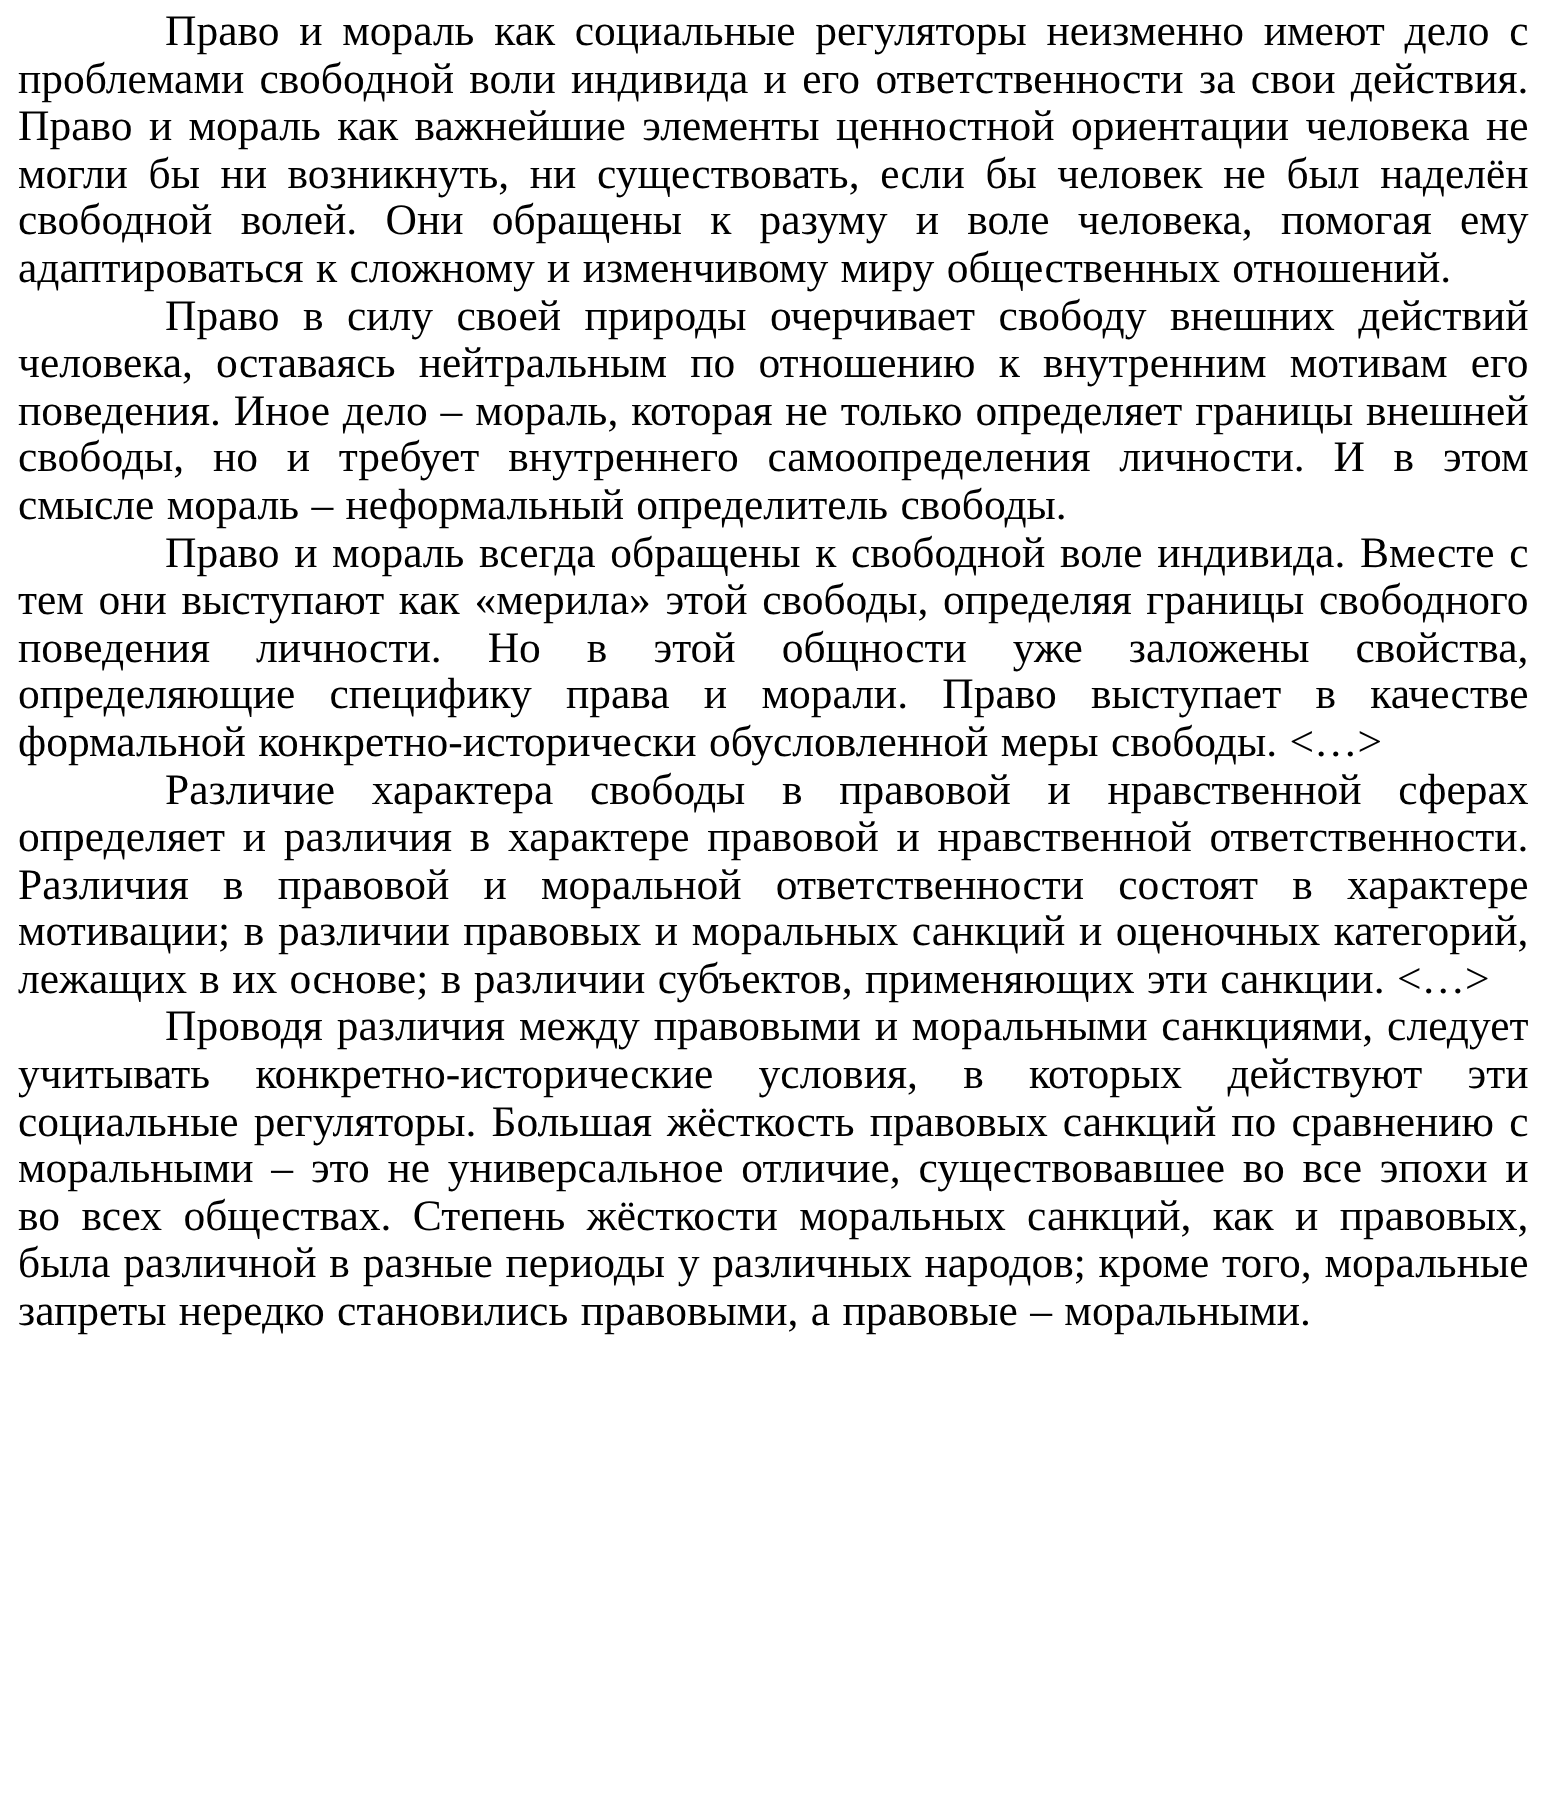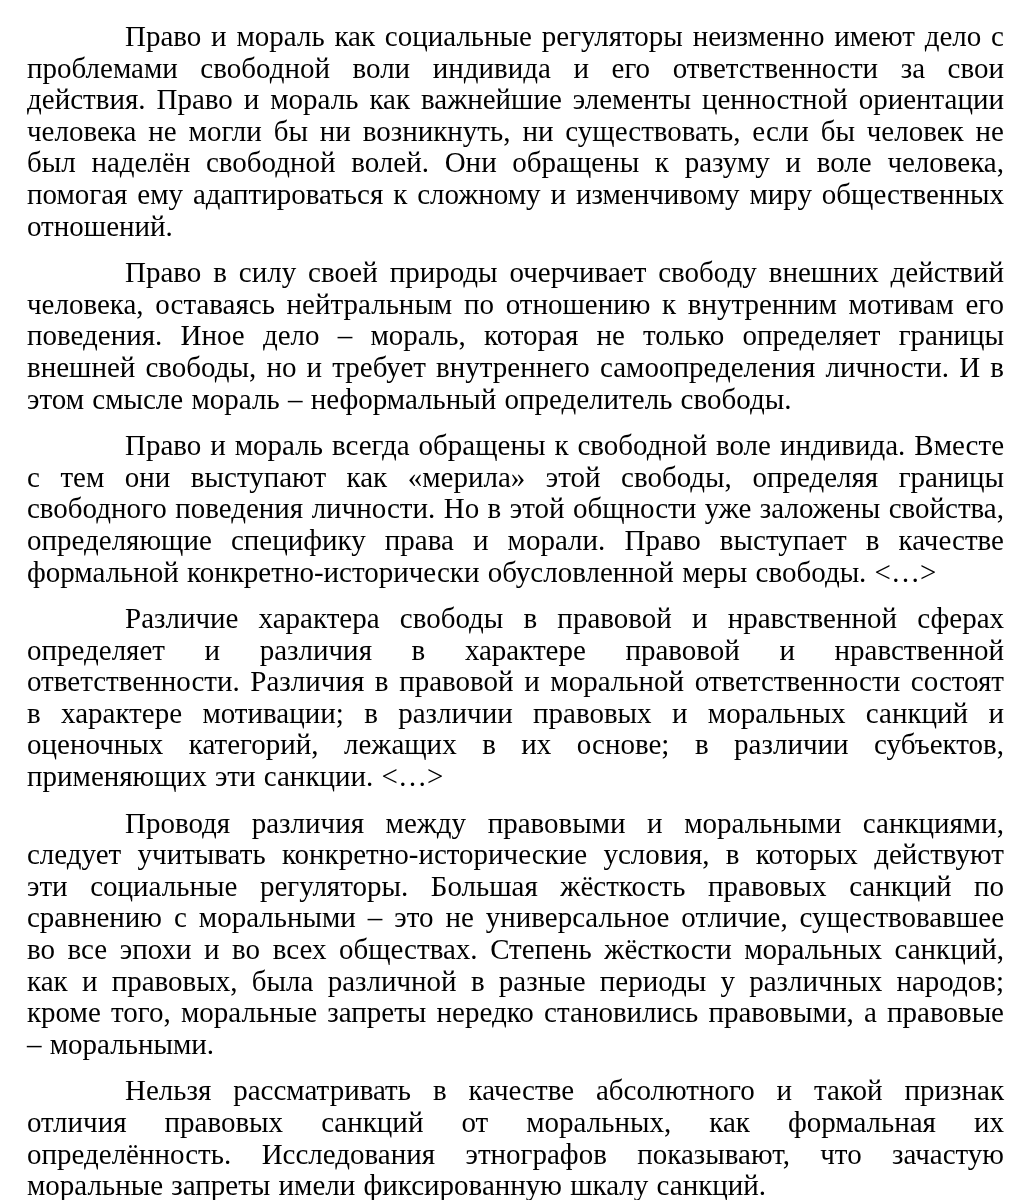--- a/index.html
+++ b/index.html
@@ -17,32 +17,31 @@
     width: 1031px;
     height: 1200px;
     padding: 6px 12px 0 12px;
     background: #ffffff;
     color: #000000;
     font-family: "Liberation Serif", "DejaVu Serif", serif;
     font-size: 29px;
     line-height: 31.6px;
   }
   .page p {
-    margin: 15px;
+    margin: 0;
     padding: 0;
     text-align: justify;
     text-align-last: left;
     text-indent: 98px;
     word-spacing: 1px;
     hyphens: none;
   }
 </style>
 </head>
 <body>
 
 <div class="page">
   <p>Право и мораль как социальные регуляторы неизменно имеют дело с проблемами свободной воли индивида и его ответственности за свои действия. Право и мораль как важнейшие элементы ценностной ориентации человека не могли бы ни возникнуть, ни существовать, если бы человек не был наделён свободной волей. Они обращены к разуму и воле человека, помогая ему адаптироваться к сложному и изменчивому миру общественных отношений.</p>
   <p>Право в силу своей природы очерчивает свободу внешних действий человека, оставаясь нейтральным по отношению к внутренним мотивам его поведения. Иное дело – мораль, которая не только определяет границы внешней свободы, но и требует внутреннего самоопределения личности. И в этом смысле мораль – неформальный определитель свободы.</p>
   <p>Право и мораль всегда обращены к свободной воле индивида. Вместе с тем они выступают как «мерила» этой свободы, определяя границы свободного поведения личности. Но в этой общности уже заложены свойства, определяющие специфику права и морали. Право выступает в качестве формальной конкретно-исторически обусловленной меры свободы. &lt;…&gt;</p>
   <p>Различие характера свободы в правовой и нравственной сферах определяет и различия в характере правовой и нравственной ответственности. Различия в правовой и моральной ответственности состоят в характере мотивации; в различии правовых и моральных санкций и оценочных категорий, лежащих в их основе; в различии субъектов, применяющих эти санкции. &lt;…&gt;</p>
   <p>Проводя различия между правовыми и моральными санкциями, следует учитывать конкретно-исторические условия, в которых действуют эти социальные регуляторы. Большая жёсткость правовых санкций по сравнению с моральными – это не универсальное отличие, существовавшее во все эпохи и во всех обществах. Степень жёсткости моральных санкций, как и правовых, была различной в разные периоды у различных народов; кроме того, моральные запреты нередко становились правовыми, а правовые – моральными.</p>
-  <p>Нельзя рассматривать в качестве абсолютного и такой признак отличия правовых санкций от моральных, как формальная их определённость. Исследования этнографов показывают, что зачастую моральные запреты имели фиксированную шкалу санкций.</p>
 </div>
 
 </body></html>

